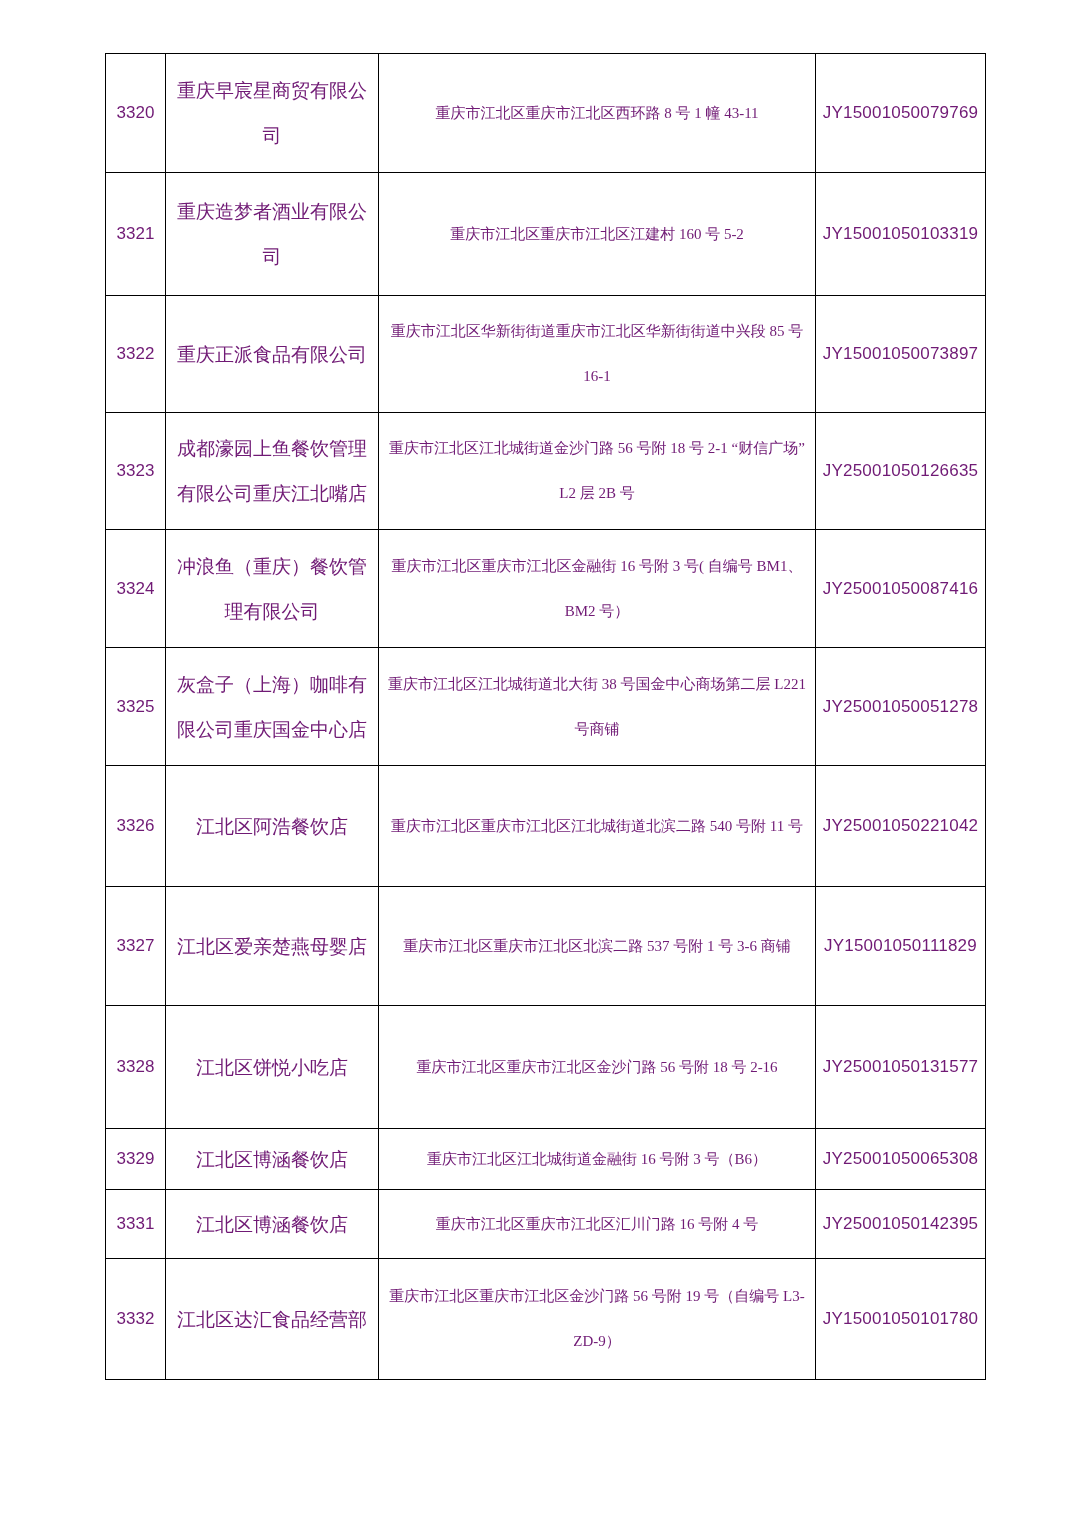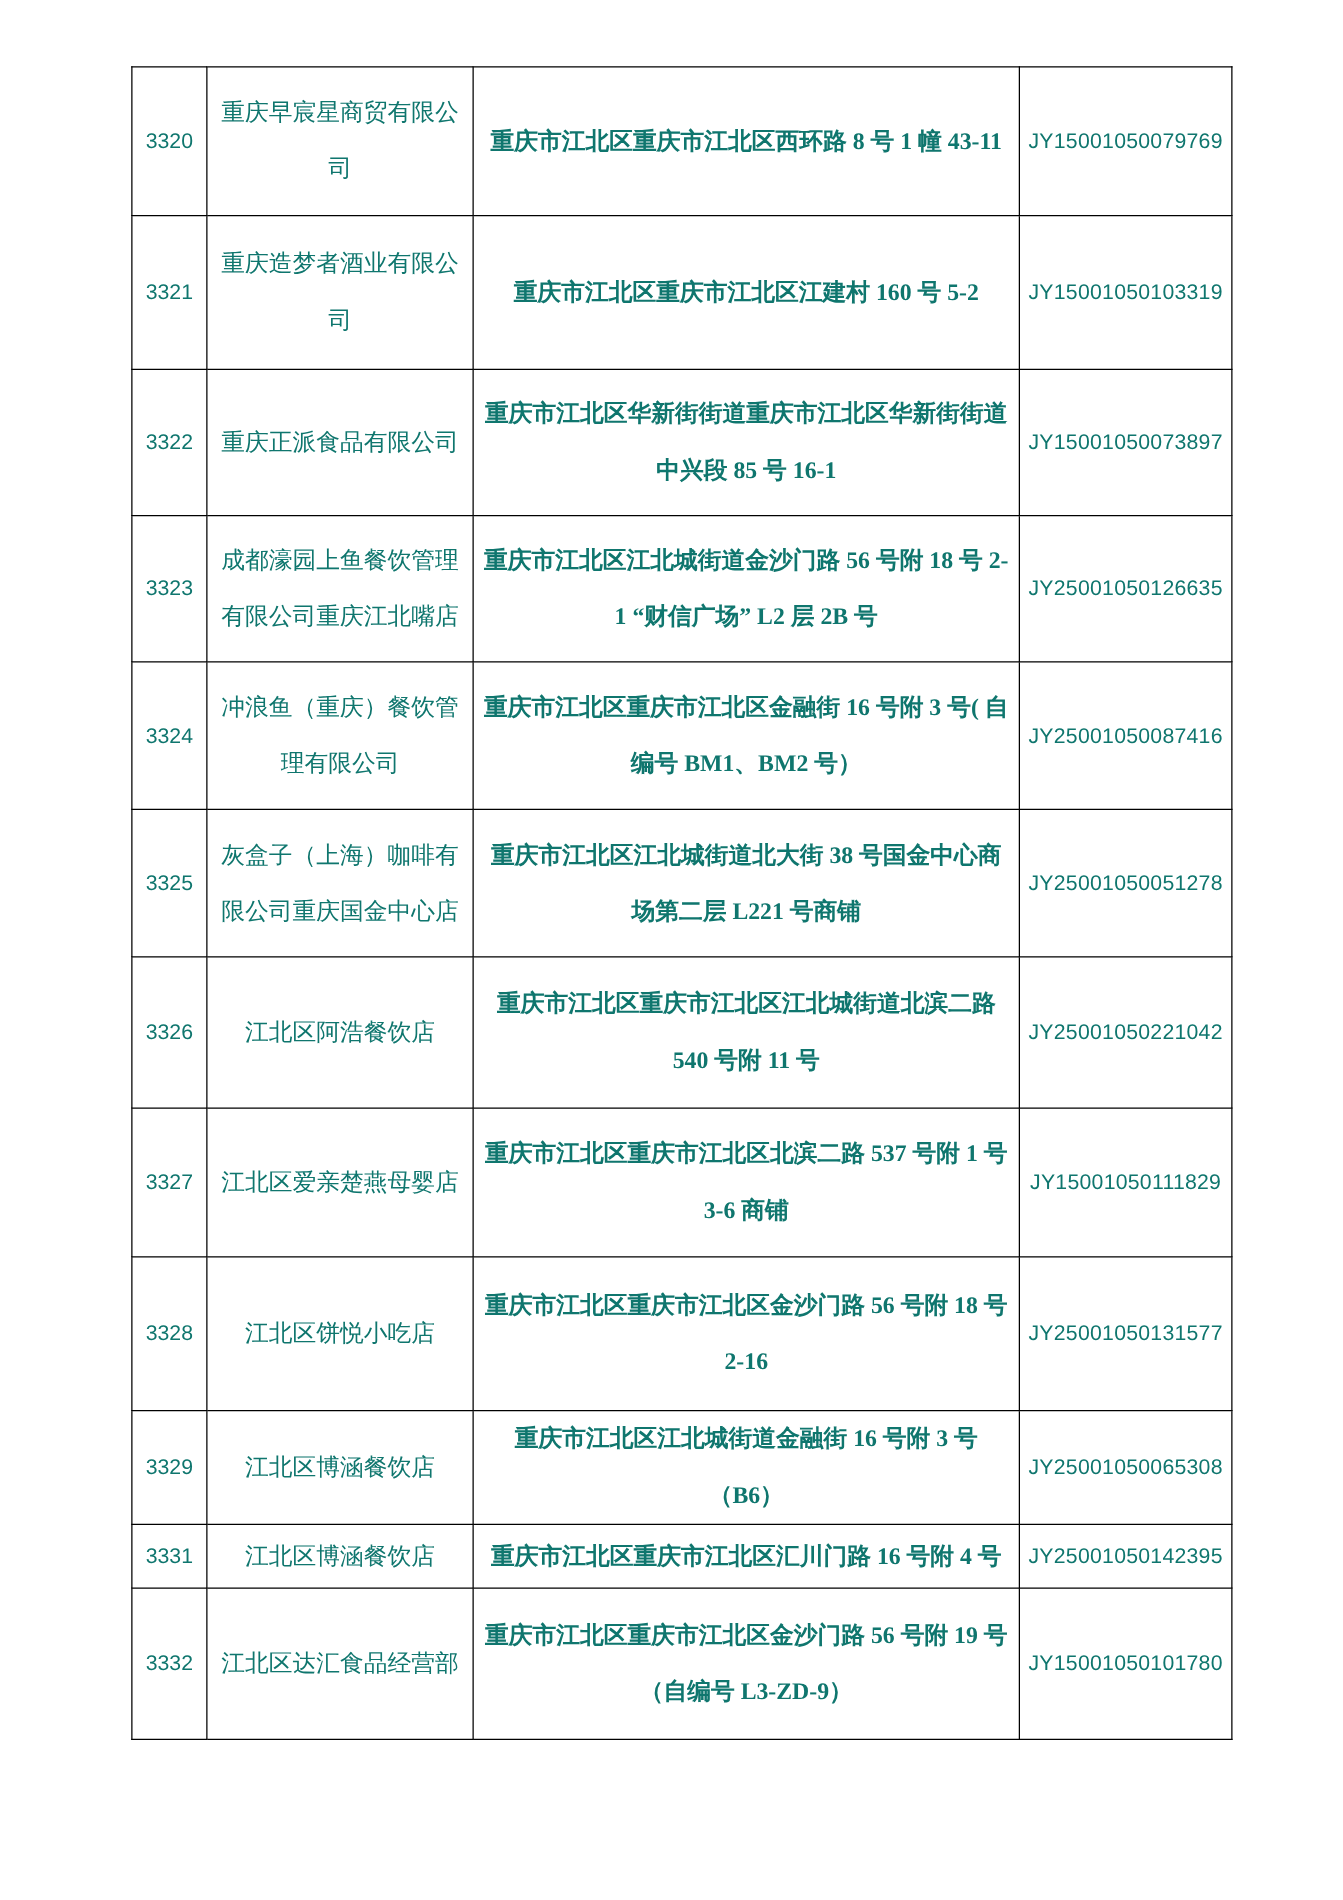--- a/index.html
+++ b/index.html
@@ -19,40 +19,39 @@
     left: 105px;
     top: 53px;
     width: 880px;
     border-collapse: collapse;
     table-layout: fixed;
   }
   table.registry td {
     border: 1px solid #000000;
     vertical-align: middle;
     text-align: center;
-    color: #0f766e;
+    color: #701a75;
     overflow: hidden;
   }
   td.cell-no {
     font-family: "Liberation Sans", sans-serif;
     font-size: 17px;
     padding: 0 2px;
   }
   td.cell-name {
     font-family: "Liberation Serif", serif;
     font-size: 19px;
     line-height: 45px;
     padding: 0 8px;
   }
   td.cell-addr {
     font-family: "Liberation Serif", serif;
-    font-size: 19px;
+    font-size: 15px;
     line-height: 45px;
     padding: 0 6px;
-    font-weight: bold;
   }
   td.cell-lic {
     font-family: Liberation Sans, sans-serif;
     font-size: 17px;
     padding: 0 4px;
     letter-spacing: 0.2px;
   }
 </style>
 </head>
 <body>
@@ -119,21 +118,21 @@
         <td class="cell-name">江北区饼悦小吃店</td>
         <td class="cell-addr">重庆市江北区重庆市江北区金沙门路 56 号附 18 号 2-16</td>
         <td class="cell-lic">JY25001050131577</td>
       </tr>
       <tr style="height:61px">
         <td class="cell-no">3329</td>
         <td class="cell-name">江北区博涵餐饮店</td>
         <td class="cell-addr">重庆市江北区江北城街道金融街 16 号附 3 号（B6）</td>
         <td class="cell-lic">JY25001050065308</td>
       </tr>
-      <tr style="height:51px">
+      <tr style="height:69px">
         <td class="cell-no">3331</td>
         <td class="cell-name">江北区博涵餐饮店</td>
         <td class="cell-addr">重庆市江北区重庆市江北区汇川门路 16 号附 4 号</td>
         <td class="cell-lic">JY25001050142395</td>
       </tr>
       <tr style="height:121px">
         <td class="cell-no">3332</td>
         <td class="cell-name">江北区达汇食品经营部</td>
         <td class="cell-addr">重庆市江北区重庆市江北区金沙门路 56 号附 19 号（自编号 L3-ZD-9）</td>
         <td class="cell-lic">JY15001050101780</td>

